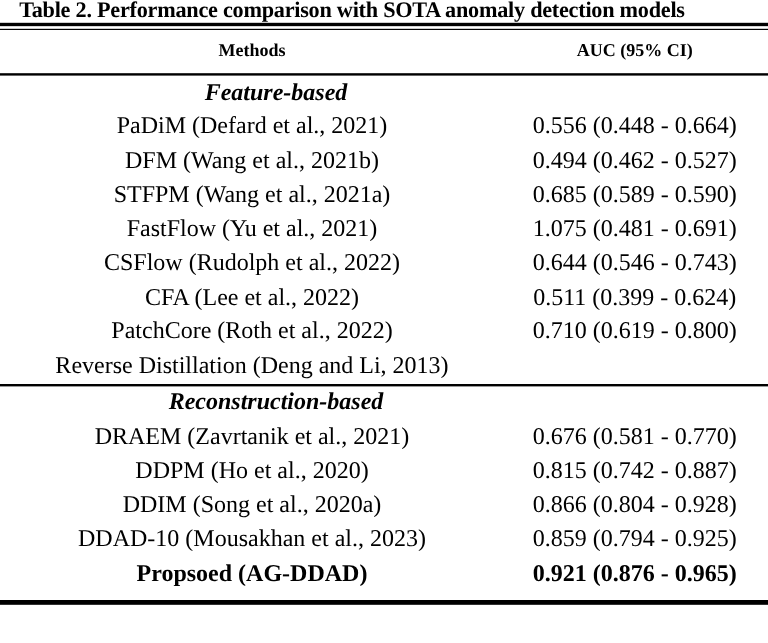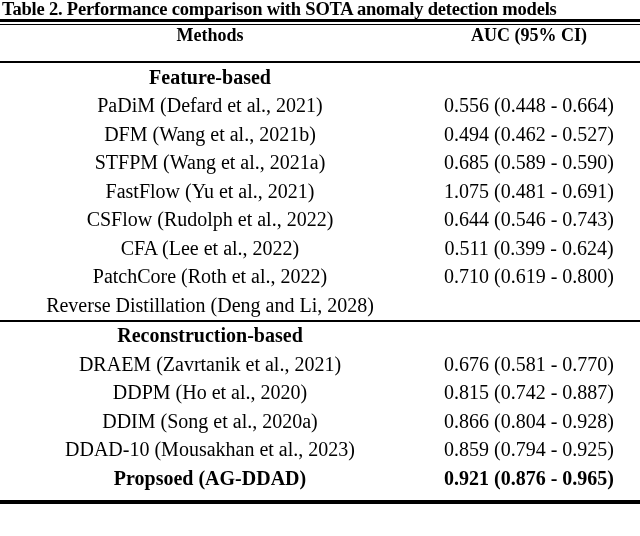--- a/index.html
+++ b/index.html
@@ -15,32 +15,33 @@
     color: #000000;
     font-family: "Liberation Serif", "DejaVu Serif", serif;
     overflow: hidden;
   }
   .caption {
     height: 19px;
     line-height: 19px;
     font-size: 18.5px;
     font-weight: bold;
     white-space: nowrap;
-    padding-left: 2px;
+    padding-left: 16px;
     letter-spacing: -0.2px;
   }
   .toprule-thick { height: 3px;   background: #000; }
   .toprule-gap   { height: 1.5px; background: #fff; }
   .toprule-thin  { height: 1.5px; background: #000; }
   .rule          { height: 2px;   background: #000; }
   .bottomrule    { height: 4px;   background: #000; margin-top: 7px; }
   .header-row {
     height: 36px;
     display: flex;
-    font-size: 18px;
+    align-items: center;
+    font-size: 15px;
     font-weight: bold;
   }
   .row {
     height: 28.5px;
     display: flex;
     align-items: center;
     font-size: 20px;
   }
   .col-methods {
     width: 420px;
@@ -48,20 +49,22 @@
     white-space: nowrap;
   }
   .col-auc {
     flex: 1;
     text-align: center;
     white-space: nowrap;
     padding-right: 2px;
   }
   .section-label {
     font-weight: bold;
+    font-style: italic;
+    padding-left: 20px;
   }
   .row.bold { font-weight: bold; }
 </style>
 </head>
 <body>
 
 <div id="page">
   <div class="caption">Table 2. Performance comparison with SOTA anomaly detection models</div>
 
   <div class="toprule-thick"></div>
@@ -102,21 +105,21 @@
       </div>
       <div class="row">
         <div class="col-methods">CFA (Lee et al., 2022)</div>
         <div class="col-auc">0.511 (0.399 - 0.624)</div>
       </div>
       <div class="row">
         <div class="col-methods">PatchCore (Roth et al., 2022)</div>
         <div class="col-auc">0.710 (0.619 - 0.800)</div>
       </div>
       <div class="row">
-        <div class="col-methods">Reverse Distillation (Deng and Li, 2028)</div>
+        <div class="col-methods">Reverse Distillation (Deng and Li, 2013)</div>
       </div>
       <div class="rule"></div>
       <div class="row">
         <div class="col-methods section-label">Reconstruction-based</div>
         <div class="col-auc"></div>
       </div>
       <div class="row">
         <div class="col-methods">DRAEM (Zavrtanik et al., 2021)</div>
         <div class="col-auc">0.676 (0.581 - 0.770)</div>
       </div>

